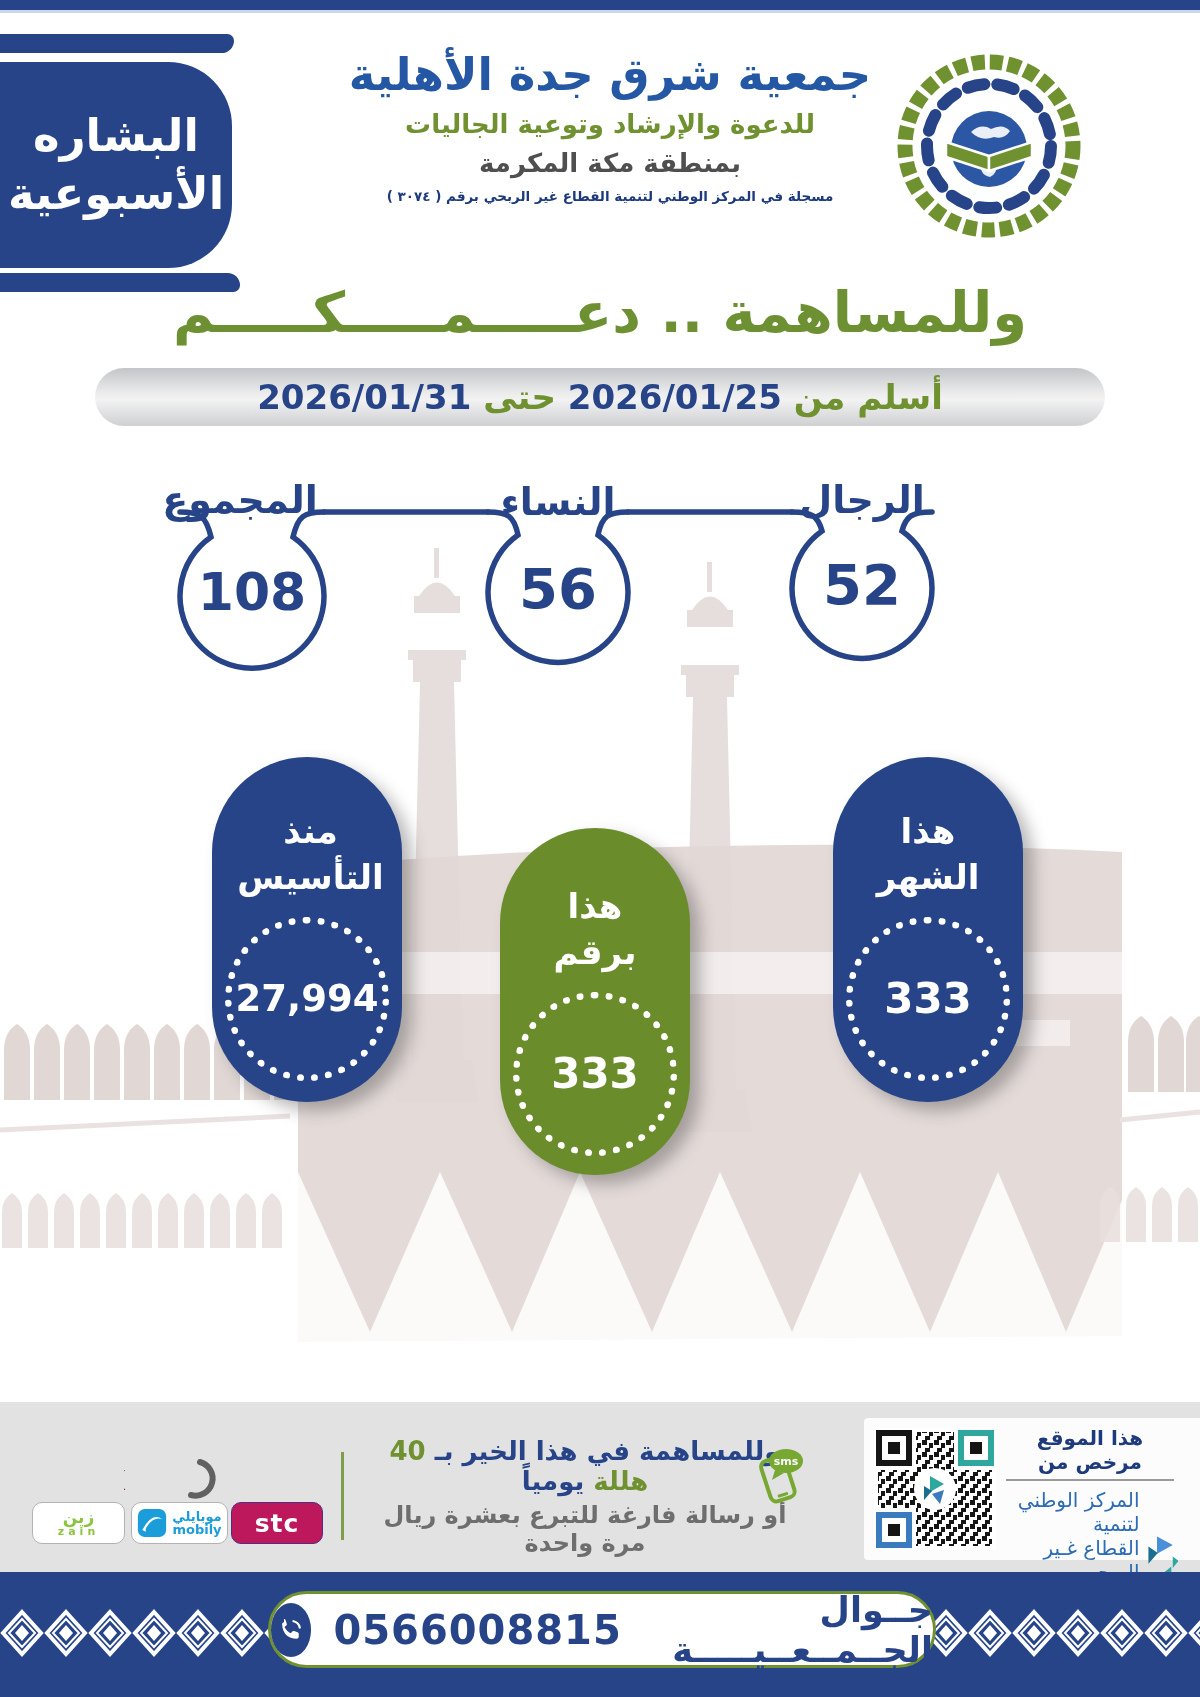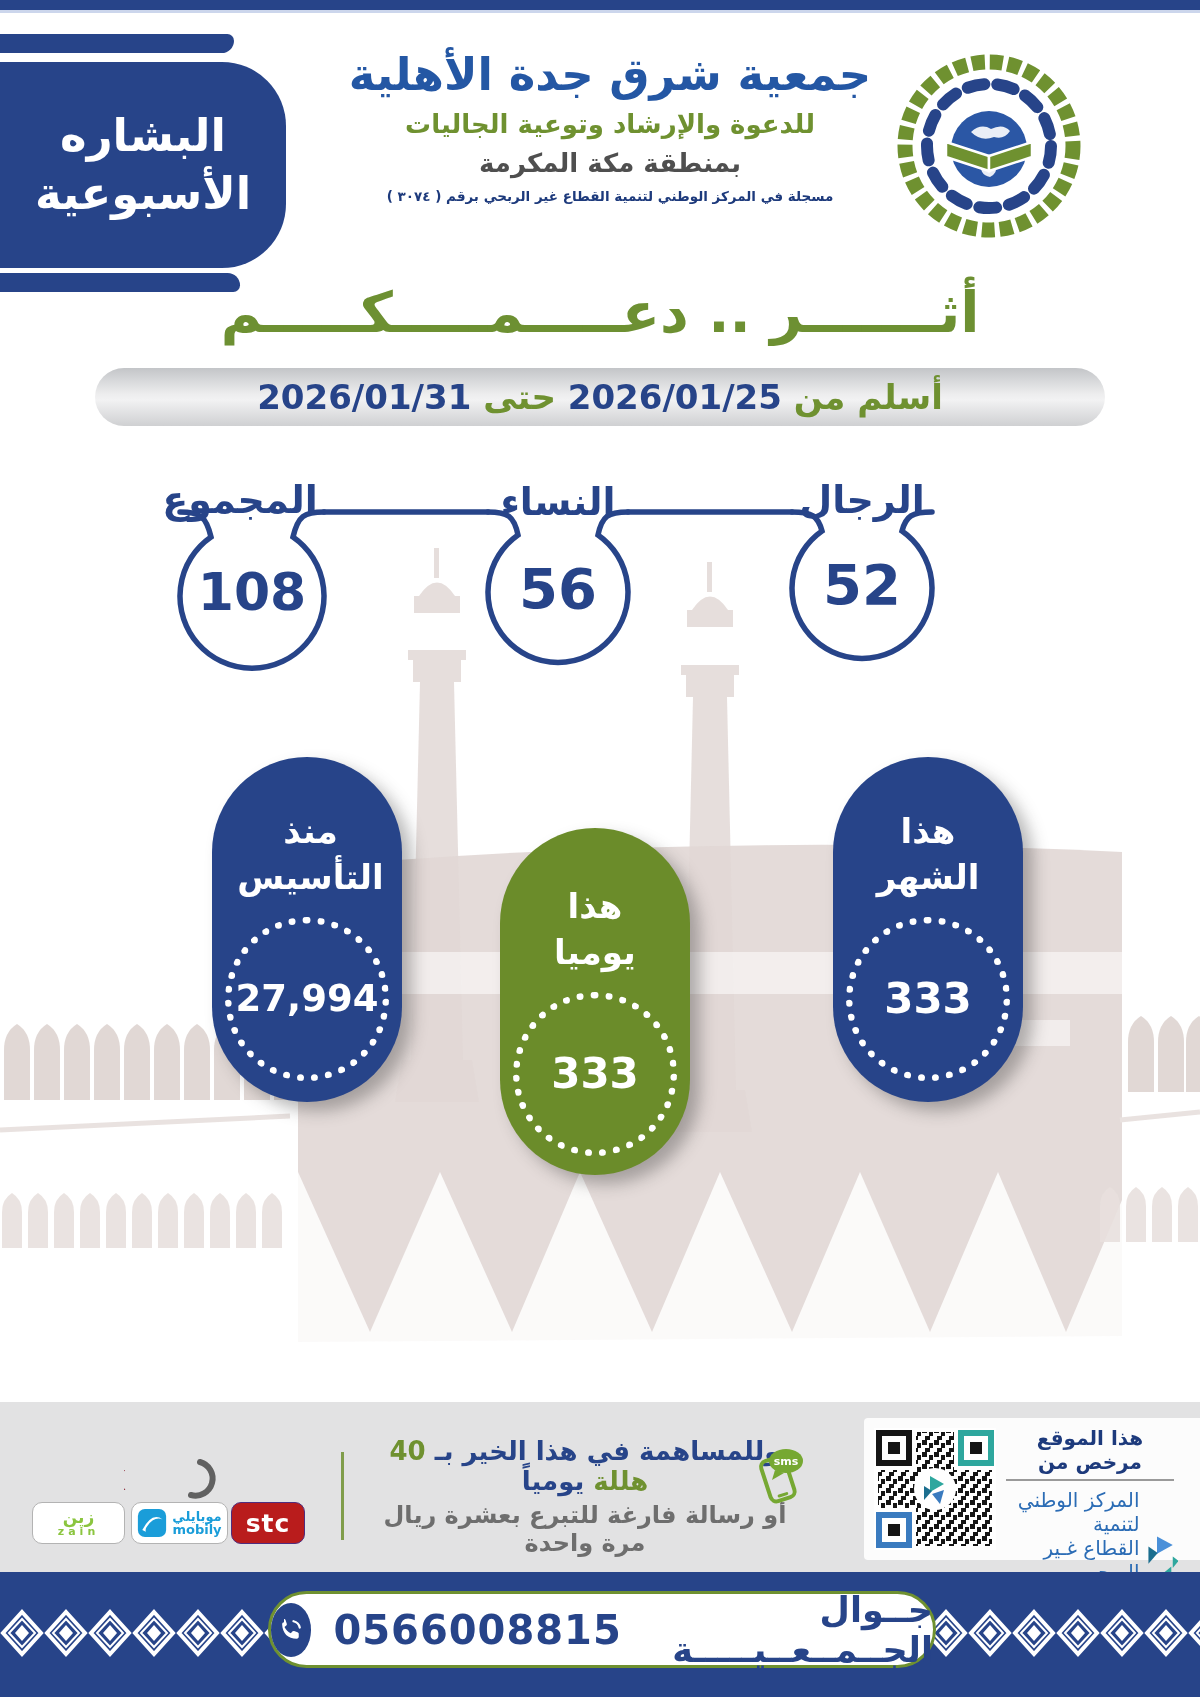--- a/index.html
+++ b/index.html
@@ -2,21 +2,21 @@
 <html lang="ar" dir="rtl"><head>
 <meta charset="utf-8">
 <style>
   html,body{margin:0;padding:0;background:#fff;}
   .page{position:relative;width:1200px;height:1697px;margin:0 auto;background:#fff;overflow:hidden;
         font-family:"DejaVu Sans",sans-serif;direction:rtl;}
   .abs{position:absolute;}
   
   .top-strip{left:0;top:0;width:1200px;height:10px;background:#274489;border-bottom:3px solid #ccd6ec;z-index:4;}
   .badge-bar1{left:0;top:34px;width:234px;height:19px;background:#274489;border-radius:0 14px 26px 0;z-index:4;}
-  .badge-main{left:0;top:62px;width:286px;height:206px;background:#274489;border-radius:0 64px 64px 0;
+  .badge-main{left:0;top:62px;width:232px;height:206px;background:#274489;border-radius:0 64px 64px 0;
               display:flex;flex-direction:column;justify-content:center;align-items:center;z-index:4;
               color:#fff;font-weight:bold;font-size:45px;line-height:1.3;text-align:center;}
   .badge-bar2{left:0;top:273px;width:240px;height:19px;background:#274489;border-radius:0 26px 14px 0;z-index:4;}
   
   .org-block{left:330px;top:50px;width:560px;text-align:center;z-index:4;}
   .org-name{font-size:45px;font-weight:bold;color:#2457a4;line-height:1.1;}
   .org-tagline{font-size:26px;font-weight:bold;color:#6f9130;margin-top:9px;}
   .org-region{font-size:26px;font-weight:bold;color:#4f4f4f;margin-top:9px;}
   .org-reg{font-size:13.5px;font-weight:bold;color:#1d3a7c;margin-top:10px;}
   .logo{left:893px;top:50px;z-index:4;}
@@ -45,21 +45,21 @@
   .gray-section{left:0;top:1402px;width:1200px;height:170px;background:#e2e2e3;z-index:5;}
   .carrier-box{position:absolute;top:100px;height:42px;border:1px solid #b3b3b3;border-radius:10px;background:#fff;
                display:flex;align-items:center;justify-content:center;box-sizing:border-box;}
   .zain-box{left:32px;width:93px;flex-direction:column;line-height:1;}
   .zain-ar{color:#8bc53f;font-weight:bold;font-size:17px;}
   .zain-en{color:#8bc53f;font-size:11px;letter-spacing:4px;font-weight:bold;}
   .mobily-box{left:131px;width:97px;gap:5px;direction:ltr;}
   .mobily-col{display:flex;flex-direction:column;line-height:1;text-align:center;}
   .mobily-ar{color:#1a9dd9;font-weight:bold;font-size:13px;}
   .mobily-en{color:#1a9dd9;font-weight:bold;font-size:13px;}
-  .stc-box{left:231px;width:74px;background:#b91c1c;border-color:#4f2d7f;text-align:center;}
+  .stc-box{left:231px;width:92px;background:#be185d;border-color:#4f2d7f;text-align:center;}
   .stc-text{color:#fff;font-weight:bold;font-size:25px;letter-spacing:1px;}
   .v-divider{position:absolute;left:341px;top:50px;width:3px;height:88px;background:#6f9130;opacity:.85;}
   .sms-block{position:absolute;left:365px;top:34px;width:440px;text-align:center;}
   .sms-l1{font-size:26px;font-weight:bold;color:#274489;}
   .sms-l2{font-size:27px;font-weight:bold;color:#274489;margin-top:5px;}
   .sms-l1 .g,.sms-l2 .g{color:#6f9130;}
   .sms-l3{font-size:24px;font-weight:bold;color:#6e6e6e;margin-top:5px;}
   .license-card{position:absolute;left:864px;top:16px;width:368px;height:142px;background:#fcfcfc;border-radius:4px;}
   .card-right{position:absolute;left:138px;top:8px;width:176px;text-align:center;}
   .lic-title{font-size:20px;font-weight:bold;color:#1d3a7c;}
@@ -102,21 +102,21 @@
   <svg class="abs logo" width="192" height="192" viewBox="0 0 192 192">
     <circle cx="96" cy="96" r="84" fill="none" stroke="#6f9130" stroke-width="15" stroke-dasharray="13 5"></circle>
     <circle cx="96" cy="96" r="62" fill="none" stroke="#274489" stroke-width="12" stroke-dasharray="17 13" stroke-linecap="round"></circle>
     <circle cx="96" cy="99" r="38" fill="#2b57a5"></circle>
     <path d="M78 82 q10 -9 20 -3 q12 -6 19 2 q-6 9 -16 6 q-13 5 -23 -5 z" fill="#fff" opacity="0.9"></path>
     <path d="M88 112 q8 -5 15 2 q2 9 -6 13 q-11 -2 -9 -15 z" fill="#fff" opacity="0.9"></path>
     <path d="M96 121 L53 107 V92 L96 106 Z" fill="#6f9130" stroke="#fff" stroke-width="2.5"></path>
     <path d="M96 121 L139 107 V92 L96 106 Z" fill="#6f9130" stroke="#fff" stroke-width="2.5"></path>
   </svg>
 
-  <div class="abs main-title">أثـــــــر .. دعـــــمـــــكـــــم</div>
+  <div class="abs main-title">وللمساهمة .. دعـــــمـــــكـــــم</div>
 
   <div class="abs date-bar">
     <div class="date-text">
       <span class="g">أسلم من </span><span class="b">2026/01/25</span><span class="g"> حتى </span><span class="b">2026/01/31</span>
     </div>
   </div>
   <div class="abs notch" style="left:88px;top:388px;"></div>
   <div class="abs notch" style="left:88px;top:413px;"></div>
   <div class="abs notch" style="left:1012px;top:388px;"></div>
   <div class="abs notch" style="left:1012px;top:413px;"></div>
@@ -215,21 +215,21 @@
       <div>منذ</div>
       <div>التأسيس</div>
     </div>
     <div class="dot-circle">
       <div class="pill-value" style="font-size:37px;">27,994</div>
     </div>
   </div>
   <div class="pill" style="left:500px;top:828px;height:347px;background:#6b8c2a;">
     <div class="pill-label" style="margin-top:56px;">
       <div>هذا</div>
-      <div>يوميا</div>
+      <div>برقم</div>
     </div>
     <div class="dot-circle">
       <div class="pill-value">333</div>
     </div>
   </div>
   <div class="pill" style="left:833px;top:757px;height:345px;background:#274489;">
     <div class="pill-label" style="margin-top:52px;">
       <div>هذا</div>
       <div>الشهر</div>
     </div>

